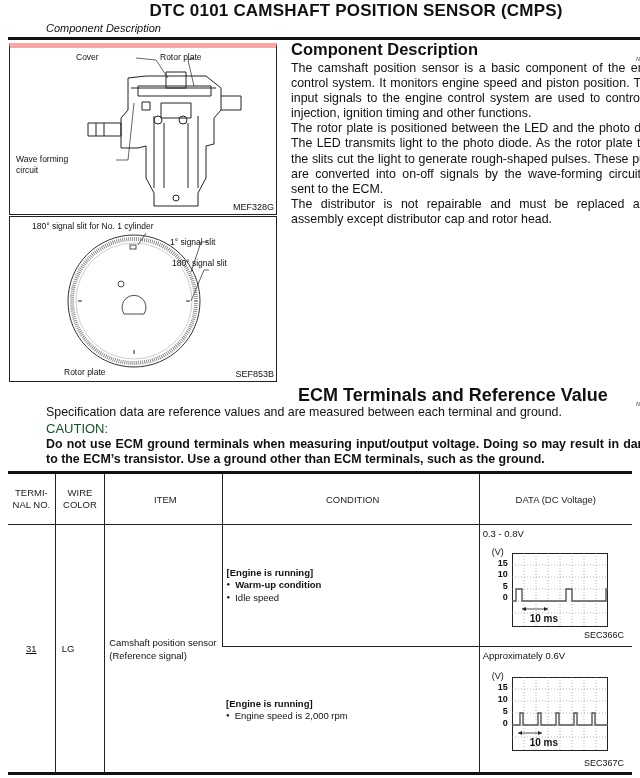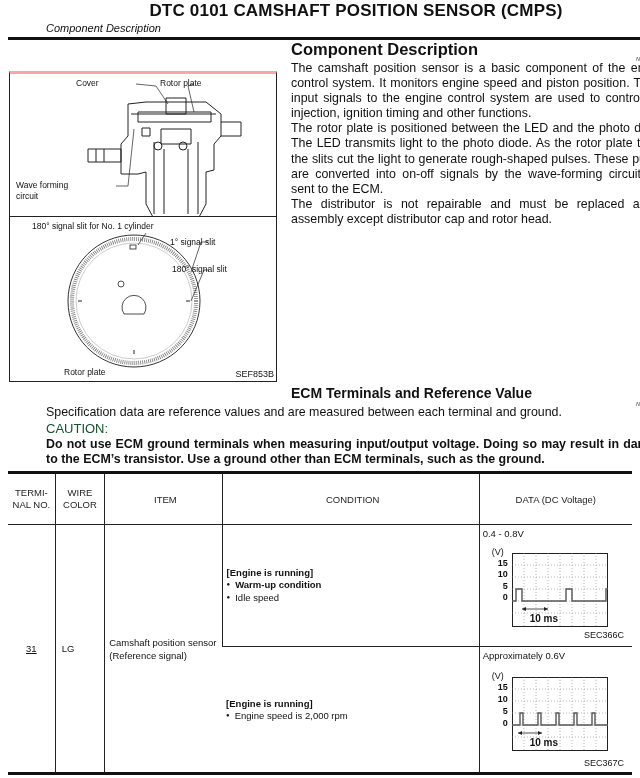--- a/index.html
+++ b/index.html
@@ -2,21 +2,21 @@
 <html><head>
 <meta charset="utf-8">
 <style>
   html, body { margin: 0; padding: 0; background: #fff; }
   body { width: 640px; height: 778px; position: relative; overflow: hidden; font-family: "Liberation Sans", sans-serif; color: #111; }
   .abs { position: absolute; padding-left: 36px; }
   .title { left: 0; top: 1px; width: 640px; text-align: center; font-weight: bold; font-size: 17px; letter-spacing: 0.2px; }
   .section-sub { left: 10px; top: 22px; font-size: 11px; font-style: italic; }
   .rule { left: 8px; top: 37px; width: 624px; height: 3px; background: #111; }
   .fig { border: 1px solid #222; border-left: none; border-top: none; background: #fff; }
-  .fig1 { left: 9px; top: 43px; width: 230px; height: 166px; border-left: 1px solid #222; border-top: 3px solid #fca5a5; margin-top: 28px; }
+  .fig1 { left: 9px; top: 43px; width: 230px; height: 166px; border-left: 1px solid #222; border-top: 5px solid #fca5a5; }
   .fig2 { left: 9px; top: 216px; width: 230px; height: 164px; border-left: 1px solid #222; border-top: 1px solid #222; }
   .fig-code { font-size: 9px; position: absolute; right: 2px; bottom: 2px; }
   .lbl { position: absolute; font-size: 8.5px; white-space: nowrap; }
   .desc-h { left: 255px; top: 40px; font-weight: bold; font-size: 16.5px; }
   .nmec { font-size: 5.5px; font-style: italic; color: #333; }
   .desc-body { left: 255px; top: 61px; width: 377px; font-size: 12.4px; line-height: 15.1px; text-align: justify; }
   .desc-body p { margin: 0; }
   .spec { left: 10px; top: 405px; font-size: 12.4px; }
   .caution { left: 10px; top: 421px; font-size: 13px; color: #14532d; }
   .caution-body { left: 10px; top: 437px; width: 624px; font-size: 12.4px; font-weight: bold; line-height: 15px; text-align: justify; }
@@ -88,34 +88,34 @@
     <path d="M78 97 A12 12 0 1 1 98 97 Z" fill="none" stroke="#222" stroke-width="0.8"></path>
     <path d="M32 84 L36 84 M140 84 L144 84 M88 133 L88 137" stroke="#222" stroke-width="1"></path>
     <g stroke="#222" stroke-width="0.7" fill="none">
       <path d="M100 16 L92 28"></path>
       <path d="M162 25 L155 25 L145 55"></path>
       <path d="M163 53 L158 53 L145 84"></path>
     </g>
   </svg>
   <span class="lbl" style="left:22px; top:4px;text-align:center;">180° signal slit for No. 1 cylinder</span>
   <span class="lbl" style="left:160px; top:20px;">1° signal slit</span>
-  <span class="lbl" style="left:162px; top:47px;">180° signal slit</span>
+  <span class="lbl" style="left:162px; top:41px;">180° signal slit</span>
   <span class="lbl" style="left:54px; top:150px;">Rotor plate</span>
   <span class="fig-code">SEF853B</span>
 </div>
 
 <div class="abs desc-h">Component Description</div>
 <div class="abs nmec" style="left:600px; top:56px;">NMEC0664</div>
 <div class="abs desc-body">
   <p>The camshaft position sensor is a basic component of the engine control system. It monitors engine speed and piston position. These input signals to the engine control system are used to control fuel injection, ignition timing and other functions.</p>
   <p>The rotor plate is positioned between the LED and the photo diode. The LED transmits light to the photo diode. As the rotor plate turns, the slits cut the light to generate rough-shaped pulses. These pulses are converted into on-off signals by the wave-forming circuit and sent to the ECM.</p>
   <p>The distributor is not repairable and must be replaced as an assembly except distributor cap and rotor head.</p>
 </div>
 
-<div class="abs" style="left:255px; top:385px; font-weight:bold; font-size:14px;">ECM Terminals and Reference Value</div>
+<div class="abs" style="left:262px; top:385px; font-weight:bold; font-size:18px;">ECM Terminals and Reference Value</div>
 <div class="abs nmec" style="left:600px; top:401px;">NMEC0665</div>
 <div class="abs spec">Specification data are reference values and are measured between each terminal and ground.</div>
 <div class="abs caution">CAUTION:</div>
 <div class="abs caution-body">Do not use ECM ground terminals when measuring input/output voltage. Doing so may result in damage to the ECM’s transistor. Use a ground other than ECM terminals, such as the ground.</div>
 
 <table class="ecm">
   <thead>
     <tr>
       <th class="c-term"><span style="display:inline-block; width:40px; line-height:12px;">TERMI-NAL NO.</span></th>
       <th class="c-wire" style="padding-left:0 !important;"><span style="display:inline-block; width:36px; line-height:12px;">WIRE COLOR</span></th>
@@ -129,21 +129,21 @@
       <td class="c-term" rowspan="2">31</td>
       <td class="c-wire" rowspan="2">LG</td>
       <td class="c-item" rowspan="2">Camshaft position sensor (Reference signal)</td>
       <td class="c-cond cond1" style="border-bottom:1.5px solid #222;">
         <div class="cond-h">[Engine is running]</div>
         <span class="bul" style="font-weight:bold;">Warm-up condition</span>
         <span class="bul">Idle speed</span>
       </td>
       <td class="c-data cond1" style="border-bottom:1.5px solid #222;">
         <div class="datacell" style="height:121px;">
-          <span class="dv">0.4 - 0.8V</span>
+          <span class="dv">0.3 - 0.8V</span>
           <span class="yax" style="left:2px; top:22px; font-weight:normal;">(V)</span>
           <span class="yax" style="left:6px; top:33px;">15</span>
           <span class="yax" style="left:6px; top:44px;">10</span>
           <span class="yax" style="left:6px; top:56px;">5</span>
           <span class="yax" style="left:6px; top:67px;">0</span>
           <svg style="position:absolute; left:32px; top:28px;" width="96" height="74" viewBox="0 0 96 74">
             <rect x="0.5" y="0.5" width="95" height="73" fill="none" stroke="#222"></rect>
             <g stroke="#888" stroke-width="0.6" stroke-dasharray="1 2">
               <path d="M12 0 V74 M24 0 V74 M36 0 V74 M48 0 V74 M60 0 V74 M72 0 V74 M84 0 V74"></path>
               <path d="M0 12 H96 M0 24 H96 M0 36 H96 M0 48 H96 M0 60 H96"></path>

